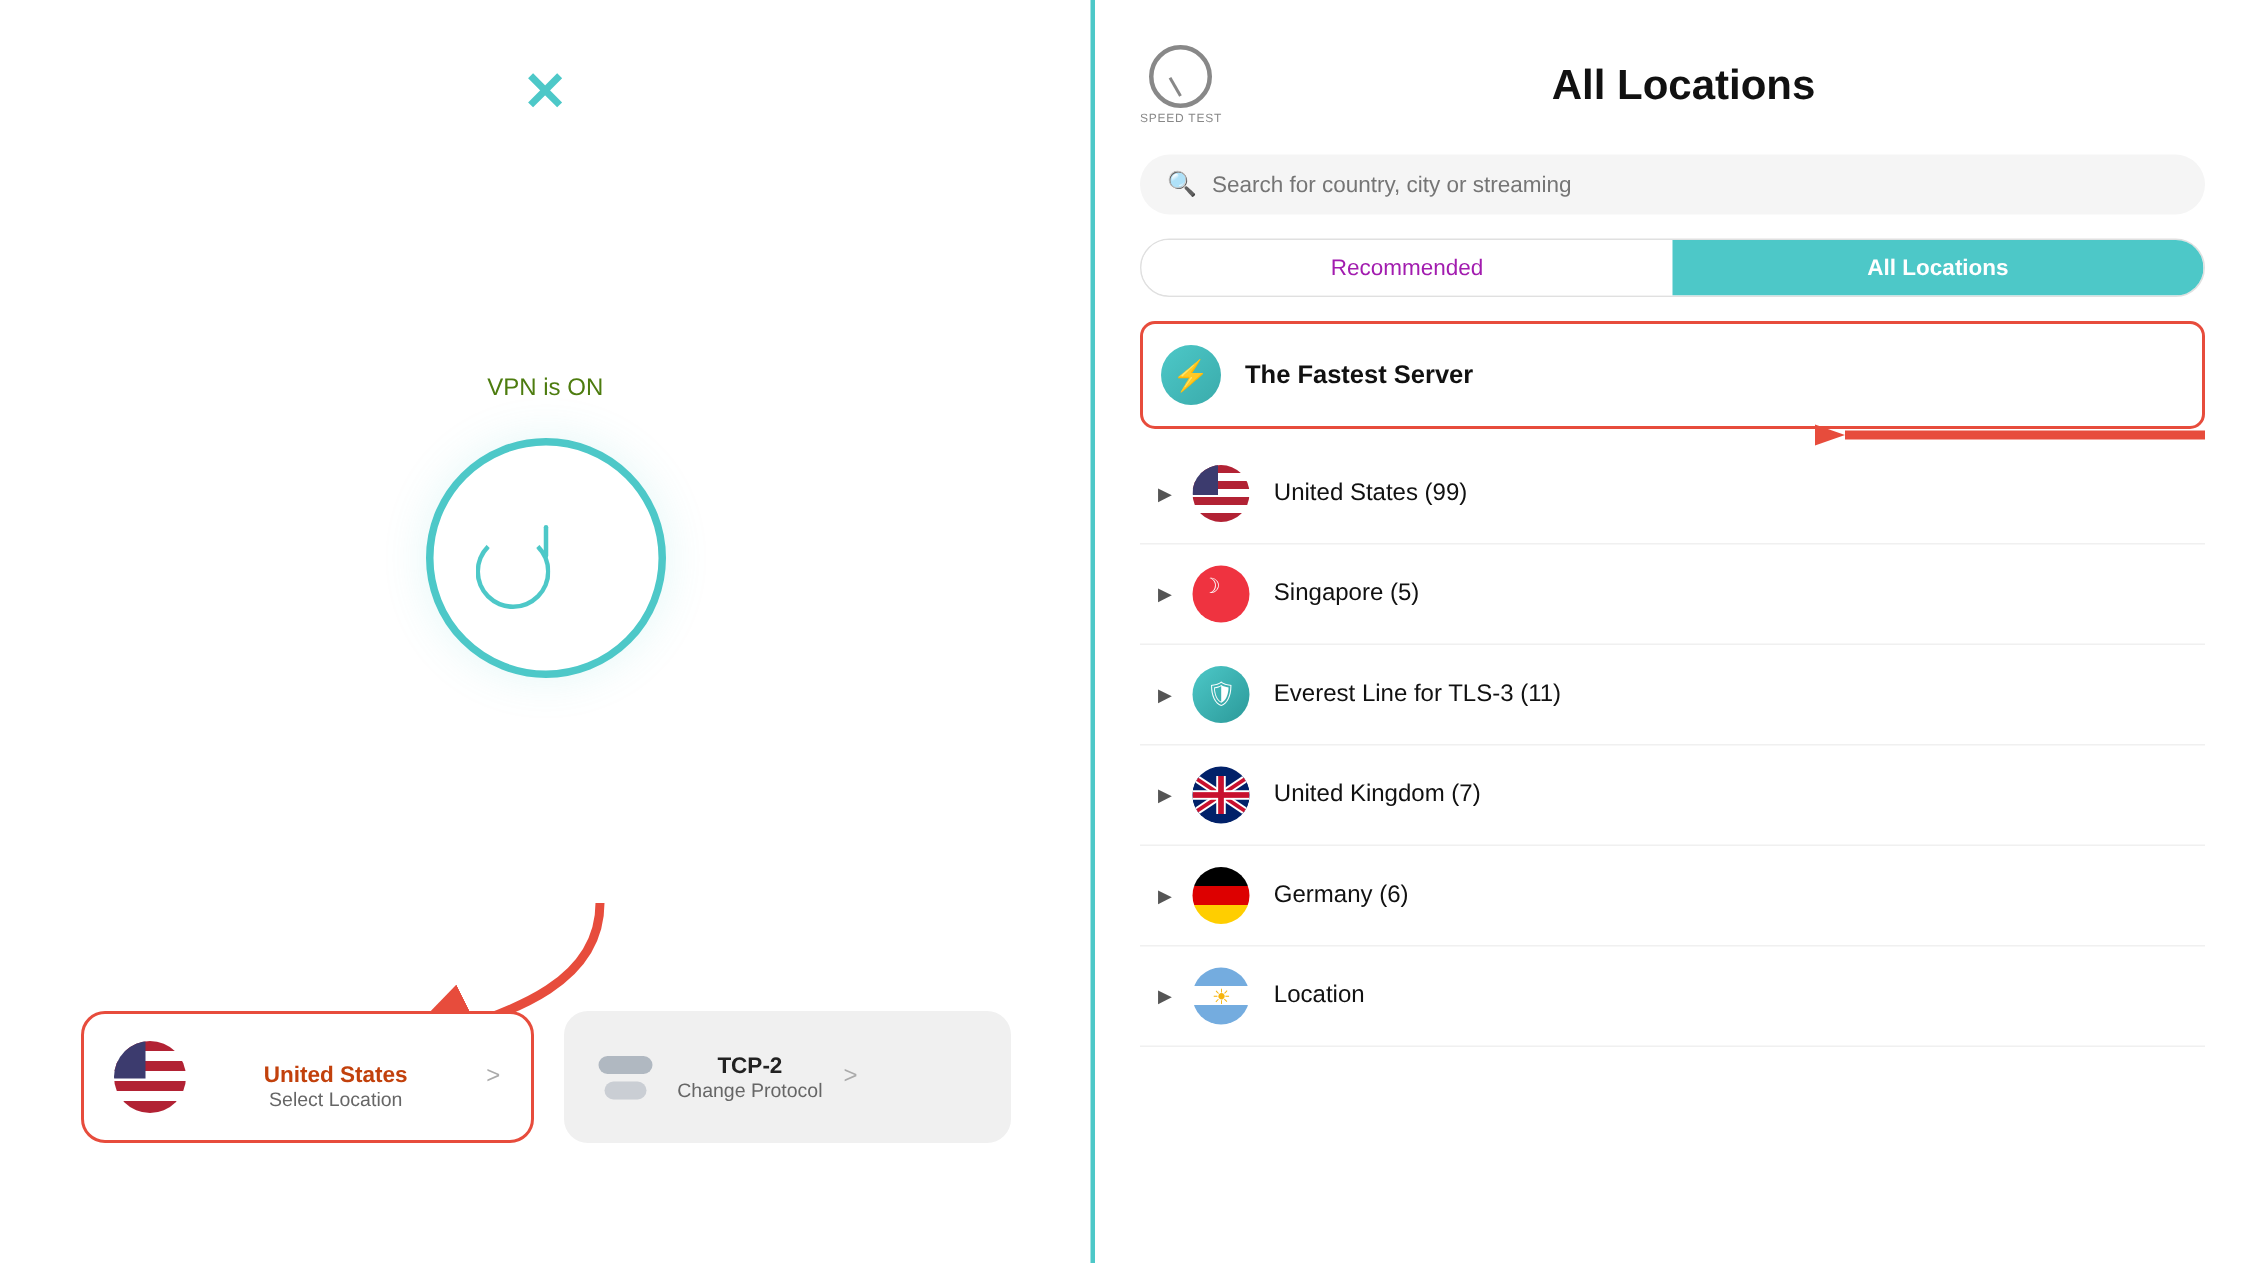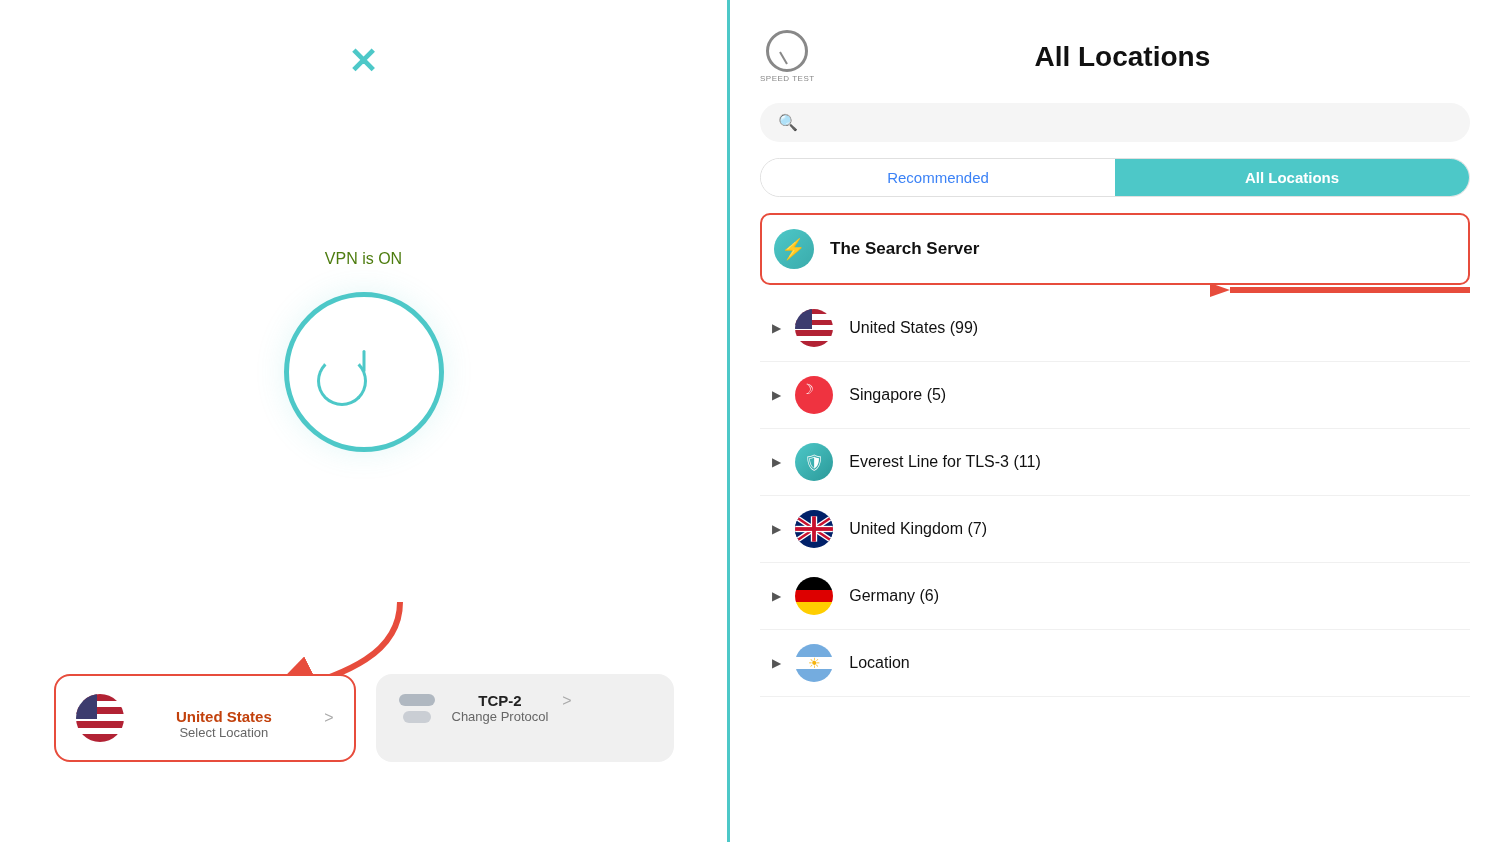--- a/index.html
+++ b/index.html
@@ -158,21 +158,21 @@
       font-size: 16px;
     }
 
     .protocol-btn {
       flex: 1;
       background: #f0f0f0;
       border: none;
       border-radius: 16px;
       padding: 18px 20px;
       display: flex;
-      align-items: flex-start;
+      align-items: center;
       gap: 14px;
       cursor: pointer;
     }
 
     .protocol-icon {
       width: 42px;
       height: 32px;
       display: flex;
       flex-direction: column;
       gap: 5px;
@@ -285,21 +285,21 @@
       margin-bottom: 16px;
     }
     .tab {
       flex: 1;
       text-align: center;
       padding: 10px 0;
       font-size: 15px;
       cursor: pointer;
     }
     .tab-recommended {
-      color: #3b82f6;
+      color: #a21caf;
       background: #fff;
       font-weight: 500;
     }
     .tab-all {
       background: #4dc8c8;
       color: #fff;
       font-weight: 600;
     }
 
     .locations-count {
@@ -438,35 +438,36 @@
   <div class="right-header">
     <div class="speed-test-icon">
       <div class="speedometer"></div>
       <span class="speed-label">SPEED TEST</span>
     </div>
     <h1 class="all-locations-title">All Locations</h1>
   </div>
 
   <div class="search-bar">
     <span class="search-icon-svg">🔍</span>
+    <input class="search-input" type="text" placeholder="Search for country, city or streaming" style="">
   </div>
 
   <div class="tabs">
     <div class="tab tab-recommended">Recommended</div>
     <div class="tab tab-all">All Locations</div>
   </div>
 
 
   <div class="location-list">
 
     <div class="fastest-server-item" style="position:relative;">
       <div class="fastest-icon">
         <span class="bolt">⚡</span>
       </div>
-      <span class="fastest-label">The Search Server</span>
+      <span class="fastest-label">The Fastest Server</span>
     </div>
 
     <svg style="position:absolute; top:260px; right:10px; pointer-events:none;" width="280" height="60">
       <defs>
         <marker id="arrowhead-right" markerWidth="10" markerHeight="7" refX="0" refY="3.5" orient="auto">
           <polygon points="10 0, 0 3.5, 10 7" fill="#e74c3c"></polygon>
         </marker>
       </defs>
       <line x1="260" y1="30" x2="20" y2="30" stroke="#e74c3c" stroke-width="6" marker-end="url(#arrowhead-right)"></line>
     </svg>

